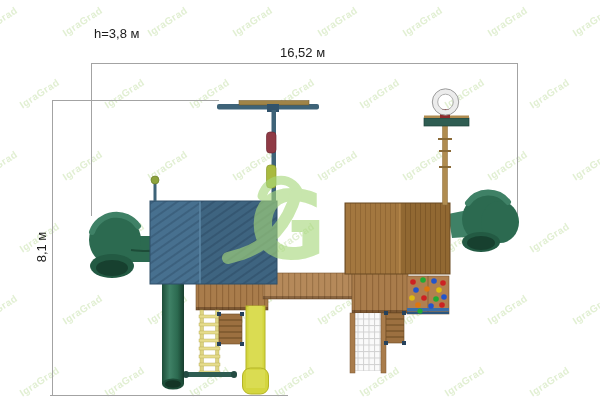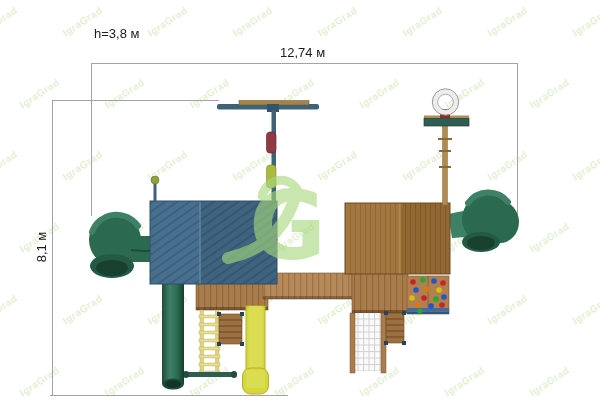--- a/index.html
+++ b/index.html
@@ -75,21 +75,21 @@
     </div>
 
   <div class="dim" style="left:91px;top:63px;width:427px;height:1px;"></div>
   <div class="dim" style="left:91px;top:63px;width:1px;height:153px;"></div>
   <div class="dim" style="left:517px;top:63px;width:1px;height:154px;"></div>
   <div class="dim" style="left:52px;top:100px;width:167px;height:1px;"></div>
   <div class="dim" style="left:52px;top:100px;width:1px;height:295px;"></div>
   <div class="dim" style="left:50px;top:395px;width:238px;height:1px;"></div>
 
   <div class="lbl" style="left:94px;top:27px;">h=3,8 м</div>
-  <div class="lbl" style="left:280px;top:46px;">12,74 м</div>
+  <div class="lbl" style="left:280px;top:46px;">16,52 м</div>
   <div class="lbl rot" style="left:12px;top:240px;width:60px;">8,1 м</div>
 
   <svg width="600" height="418" viewBox="0 0 600 418">
     <defs>
       <pattern id="deckP" patternUnits="userSpaceOnUse" width="6" height="8">
         <rect width="6" height="8" fill="#a97c4b"></rect>
           <rect width="1.2" height="8" fill="rgba(70,35,5,0.25)"></rect>
       </pattern>
       <pattern id="bridgeP" patternUnits="userSpaceOnUse" width="6" height="8">
         <rect width="6" height="8" fill="#b5895a"></rect>

